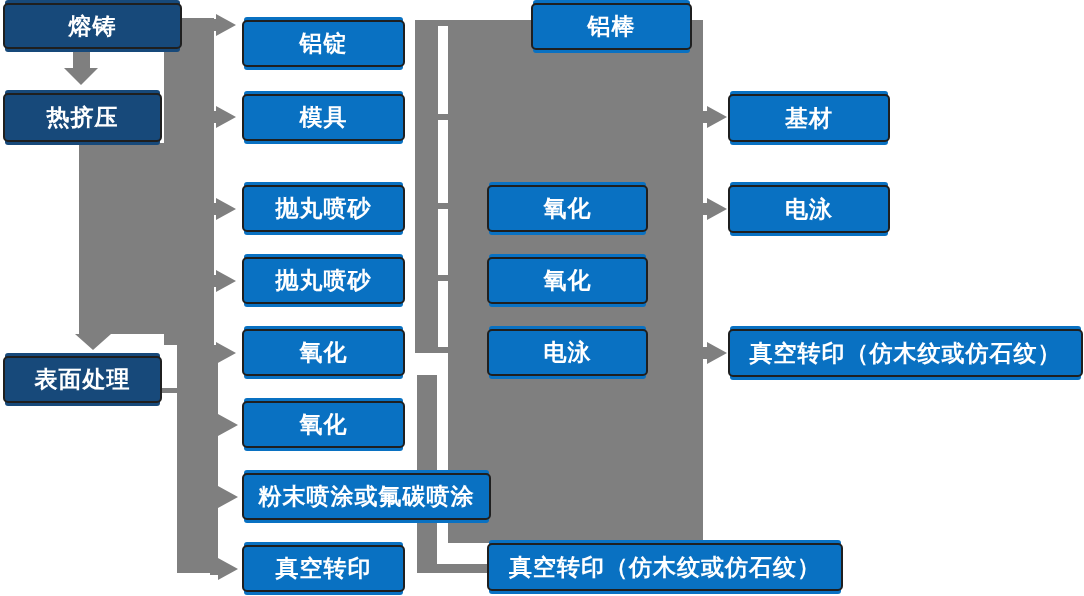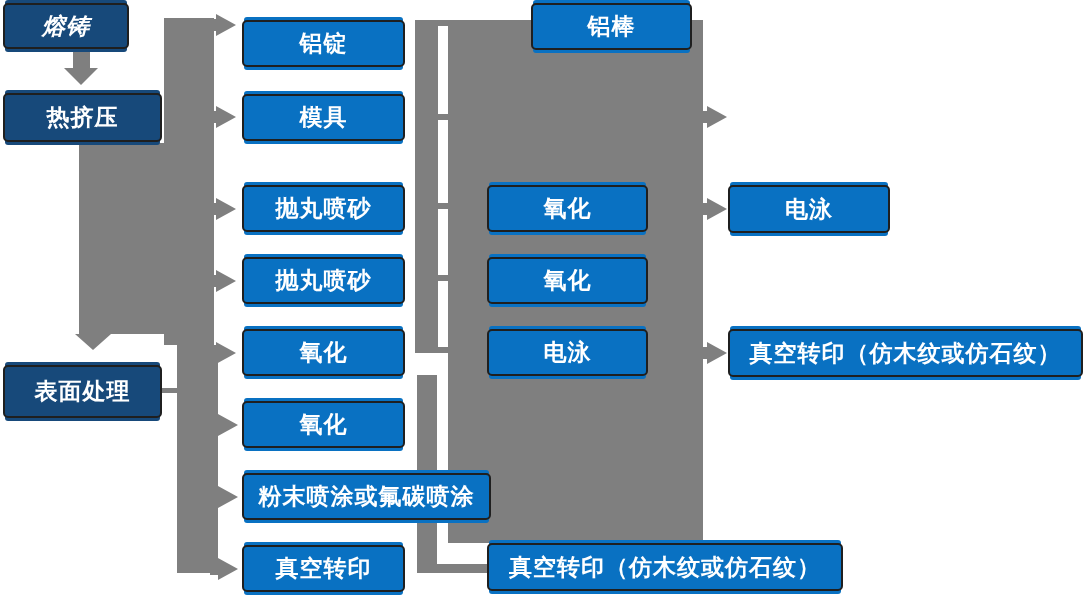--- a/index.html
+++ b/index.html
@@ -72,35 +72,36 @@
   <div class="gray" style="left:210px;top:563px;width:10px;height:12px;"></div>
   <div class="tri tri-right" style="left:218px;top:558px;"></div>
 
   <div class="gray" style="left:699px;top:111px;width:10px;height:12px;"></div>
   <div class="tri tri-right" style="left:707px;top:106px;"></div>
   <div class="gray" style="left:699px;top:203px;width:10px;height:12px;"></div>
   <div class="tri tri-right" style="left:707px;top:198px;"></div>
   <div class="gray" style="left:699px;top:347px;width:10px;height:12px;"></div>
   <div class="tri tri-right" style="left:707px;top:342px;"></div>
 
-  <div class="box dark" style="left:3px;top:3px;width:126px;height:46px;font-style:italic;">熔铸</div>
+  <div class="box dark" style="left:3px;top:3px;width:179px;height:46px;">熔铸</div>
   <div class="box dark" style="left:3px;top:93px;width:159px;height:49px;">热挤压</div>
-  <div class="box dark" style="left:3px;top:365px;width:159px;height:53px;">表面处理</div>
+  <div class="box dark" style="left:3px;top:356px;width:159px;height:47px;">表面处理</div>
 
   <div class="box blue" style="left:242px;top:20px;width:163px;height:47px;">铝锭</div>
   <div class="box blue" style="left:242px;top:94px;width:163px;height:47px;">模具</div>
   <div class="box blue" style="left:242px;top:185px;width:163px;height:47px;">抛丸喷砂</div>
   <div class="box blue" style="left:242px;top:257px;width:163px;height:47px;">抛丸喷砂</div>
   <div class="box blue" style="left:242px;top:329px;width:163px;height:47px;">氧化</div>
   <div class="box blue" style="left:242px;top:401px;width:163px;height:47px;">氧化</div>
   <div class="box blue" style="left:242px;top:473px;width:249px;height:47px;">粉末喷涂或氟碳喷涂</div>
   <div class="box blue" style="left:242px;top:545px;width:163px;height:47px;">真空转印</div>
 
   <div class="box blue" style="left:487px;top:3px;width:161px;height:47px;margin-left:44px;">铝棒</div>
   <div class="box blue" style="left:487px;top:185px;width:161px;height:47px;">氧化</div>
   <div class="box blue" style="left:487px;top:257px;width:161px;height:47px;">氧化</div>
   <div class="box blue" style="left:487px;top:329px;width:161px;height:47px;">电泳</div>
   <div class="box blue" style="left:487px;top:543px;width:356px;height:48px;">真空转印（仿木纹或仿石纹）</div>
 
+  <div class="box blue" style="left:728px;top:94px;width:162px;height:48px;">基材</div>
   <div class="box blue" style="left:728px;top:185px;width:162px;height:48px;">电泳</div>
   <div class="box blue" style="left:728px;top:329px;width:355px;height:48px;">真空转印（仿木纹或仿石纹）</div>
 
 </div>
 
 </body></html>

